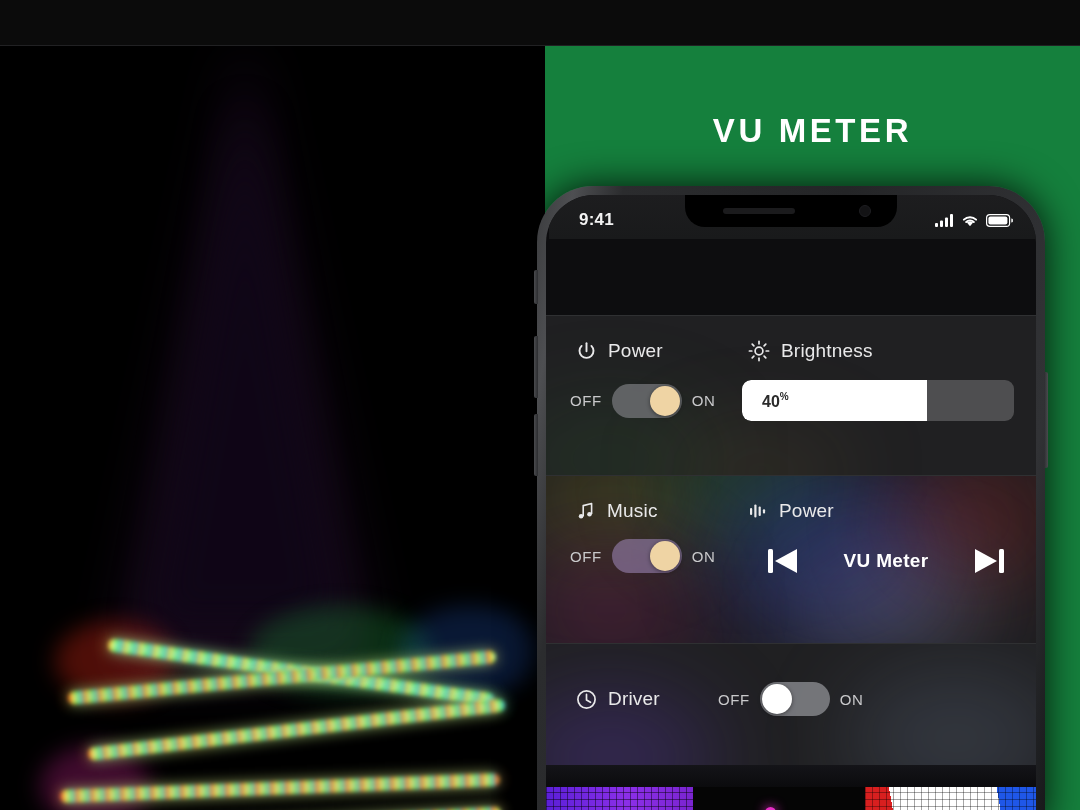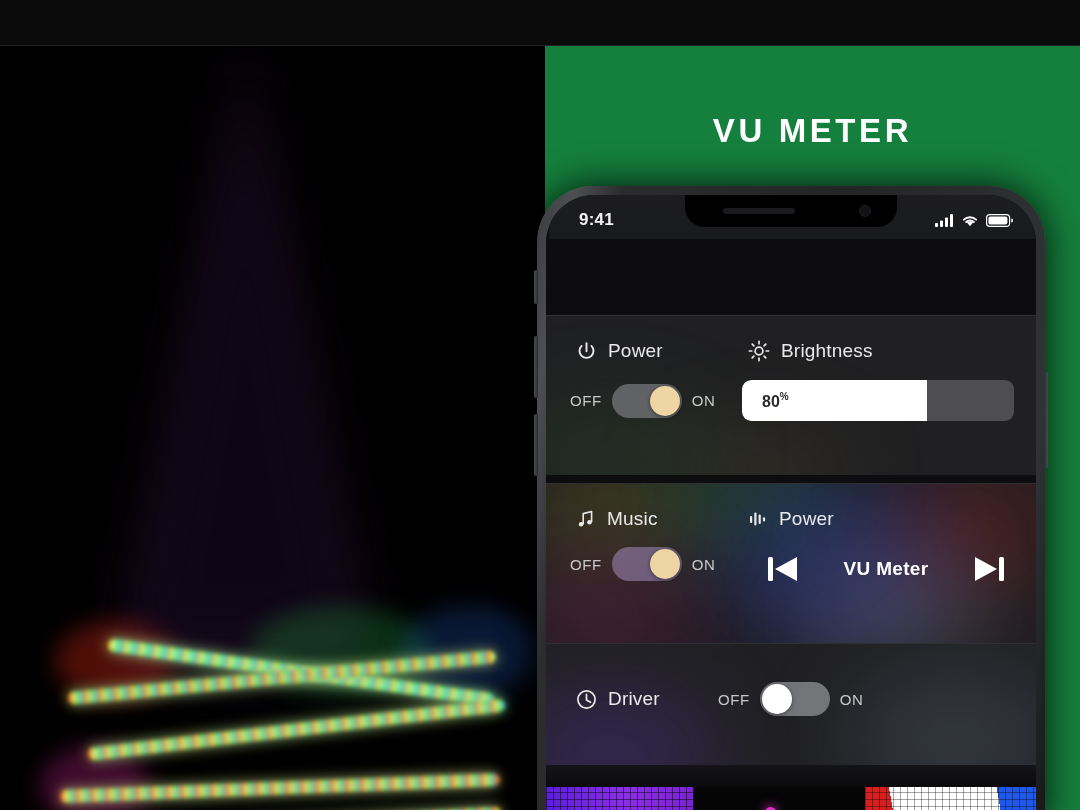--- a/index.html
+++ b/index.html
@@ -224,21 +224,21 @@
   
   .section {
     position: absolute;
     left: 0;
     width: 100%;
     border-top: 1px solid #2f3032;
     background: #202022;
     overflow: hidden;
   }
   .sec-power  { top: 120px; height: 160px; }
-  .sec-music  { top: 288px; height: 168px; background: #1c1c1f; }
+  .sec-music  { top: 280px; height: 168px; background: #1c1c1f; }
   .sec-timer  { top: 448px; height: 122px; background: #202022; }
   .sec-matrix { top: 570px; height: 70px; background: #0a0a0c; border-top: none; }
 
   .glowbg { position: absolute; border-radius: 50%; filter: blur(44px); }
 
   .sec-inner { position: relative; z-index: 2; width: 100%; height: 100%; }
 
   .lbl-row {
     display: flex;
     align-items: center;
@@ -501,21 +501,21 @@
                 <span class="tg-label">OFF</span>
                 <span class="track">
                   <span class="knob on"></span>
                 </span>
                 <span class="tg-label">ON</span>
               </div>
 
               <div class="slider">
                 <div class="slider-fill" style="width:68%;"></div>
                 <div class="slider-val">
-                  <span>80</span><sup>%</sup>
+                  <span>40</span><sup>%</sup>
                 </div>
               </div>
             </div>
           </div>
         </div>
 
         <div class="section sec-music">
           <div class="glowbg" style="left:-30px; top:-40px; width:180px; height:120px; background:rgba(190,180,40,.20);"></div>
           <div class="glowbg" style="left:110px; top:-50px; width:190px; height:120px; background:rgba(40,170,90,.22);"></div>
           <div class="glowbg" style="left:175px; top:-10px; width:230px; height:180px; background:rgba(55,70,215,.30);"></div>

